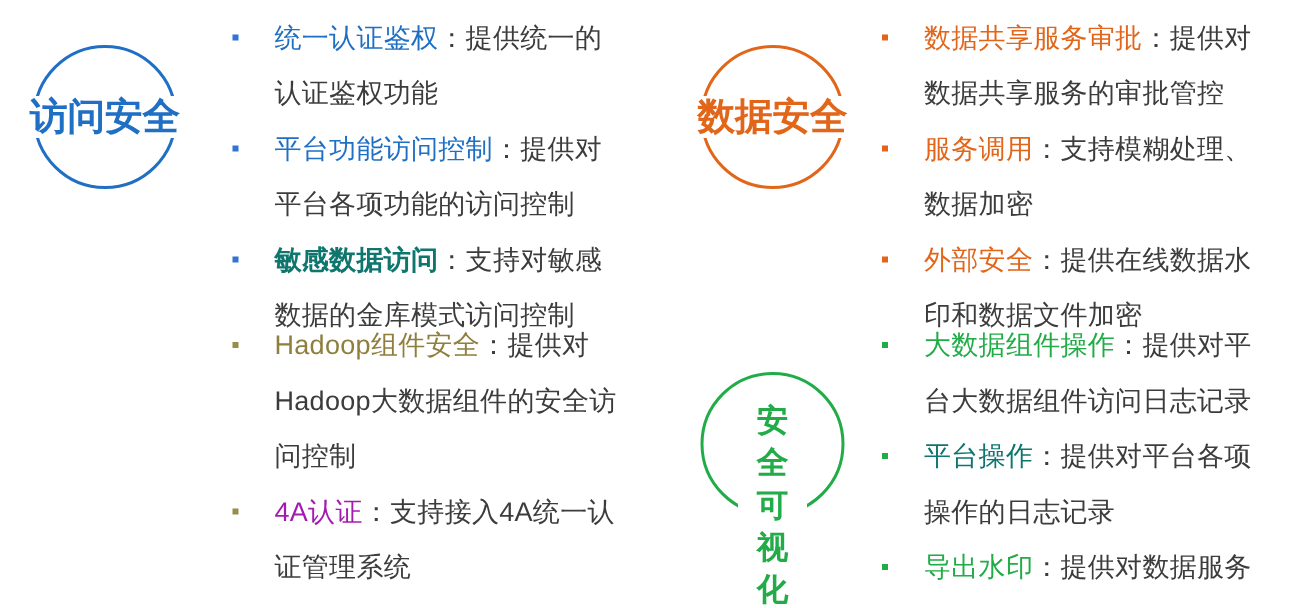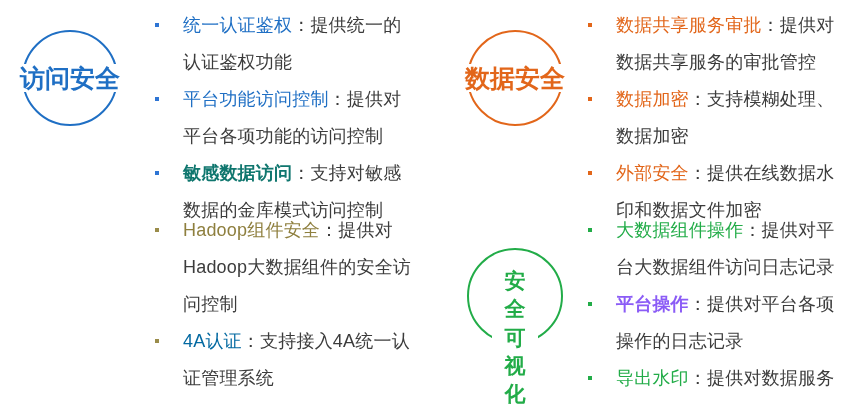--- a/index.html
+++ b/index.html
@@ -144,57 +144,57 @@
         <span class="badge-label" style="color: rgb(226, 102, 26);">数据安全</span>
       </div>
     </div>
     <ul class="blist" style="left:149px; top:7px; width:265px;" id="list-1">
       <li class="bitem">
         <span class="bullet" id="bul-1-0" style="background: rgb(226, 102, 26);"></span>
         <span class="term" id="term-1-0" style="color: rgb(226, 102, 26);">数据共享服务审批</span><span class="sep">：</span><span class="desc">提供对数据共享服务的审批管控</span>
       </li>
       <li class="bitem">
         <span class="bullet" id="bul-1-1" style="background: rgb(226, 102, 26);"></span>
-        <span class="term" id="term-1-1" style="color: rgb(226, 102, 26);">数据加密</span><span class="sep">：</span><span class="desc">支持模糊处理、数据加密</span>
+        <span class="term" id="term-1-1" style="color: rgb(226, 102, 26);">服务调用</span><span class="sep">：</span><span class="desc">支持模糊处理、数据加密</span>
       </li>
       <li class="bitem">
         <span class="bullet" id="bul-1-2" style="background: rgb(226, 102, 26);"></span>
         <span class="term" id="term-1-2" style="color: rgb(226, 102, 26);">外部安全</span><span class="sep">：</span><span class="desc">提供在线数据水印和数据文件加密</span>
       </li>
     </ul>
   </section>
 
   <section class="quadrant q-bl">
     <ul class="blist" style="left:149px; top:12px; width:265px;" id="list-2">
       <li class="bitem">
         <span class="bullet" id="bul-2-0" style="background: rgb(154, 140, 74);"></span>
         <span class="term" id="term-2-0" style="color: rgb(142, 127, 62);">Hadoop组件安全</span><span class="sep">：</span><span class="desc">提供对Hadoop大数据组件的安全访问控制</span>
       </li>
       <li class="bitem">
         <span class="bullet" id="bul-2-1" style="background: rgb(154, 140, 74);"></span>
-        <span class="term" id="term-2-1" style="color: #0369a1;">4A认证</span><span class="sep">：</span><span class="desc">支持接入4A统一认证管理系统</span>
+        <span class="term" id="term-2-1" style="color: #a21caf;">4A认证</span><span class="sep">：</span><span class="desc">支持接入4A统一认证管理系统</span>
       </li>
     </ul>
   </section>
 
   <section class="quadrant q-br">
     <div class="badge-wrap br-badge">
       <div class="badge" id="badge-3" style="color: rgb(34, 172, 72);">
         <span class="badge-label two-line" style="color: rgb(34, 172, 72);">安全
 可视化</span>
       </div>
     </div>
     <ul class="blist" style="left:149px; top:12px; width:268px;" id="list-3">
       <li class="bitem">
         <span class="bullet" id="bul-3-0" style="background: rgb(34, 172, 72);"></span>
         <span class="term" id="term-3-0" style="color: rgb(34, 172, 72);">大数据组件操作</span><span class="sep">：</span><span class="desc">提供对平台大数据组件访问日志记录</span>
       </li>
       <li class="bitem">
         <span class="bullet" id="bul-3-1" style="background: rgb(34, 172, 72);"></span>
-        <span class="term" id="term-3-1" style="color: #8b5cf6; font-weight: bold;">平台操作</span><span class="sep">：</span><span class="desc">提供对平台各项操作的日志记录</span>
+        <span class="term" id="term-3-1" style="color: #0f766e;">平台操作</span><span class="sep">：</span><span class="desc">提供对平台各项操作的日志记录</span>
       </li>
       <li class="bitem">
         <span class="bullet" id="bul-3-2" style="background: rgb(34, 172, 72);"></span>
         <span class="term" id="term-3-2" style="color: rgb(34, 172, 72);">导出水印</span><span class="sep">：</span><span class="desc">提供对数据服务访问的日志记录</span>
       </li>
     </ul>
   </section>
 
 </div>
 

